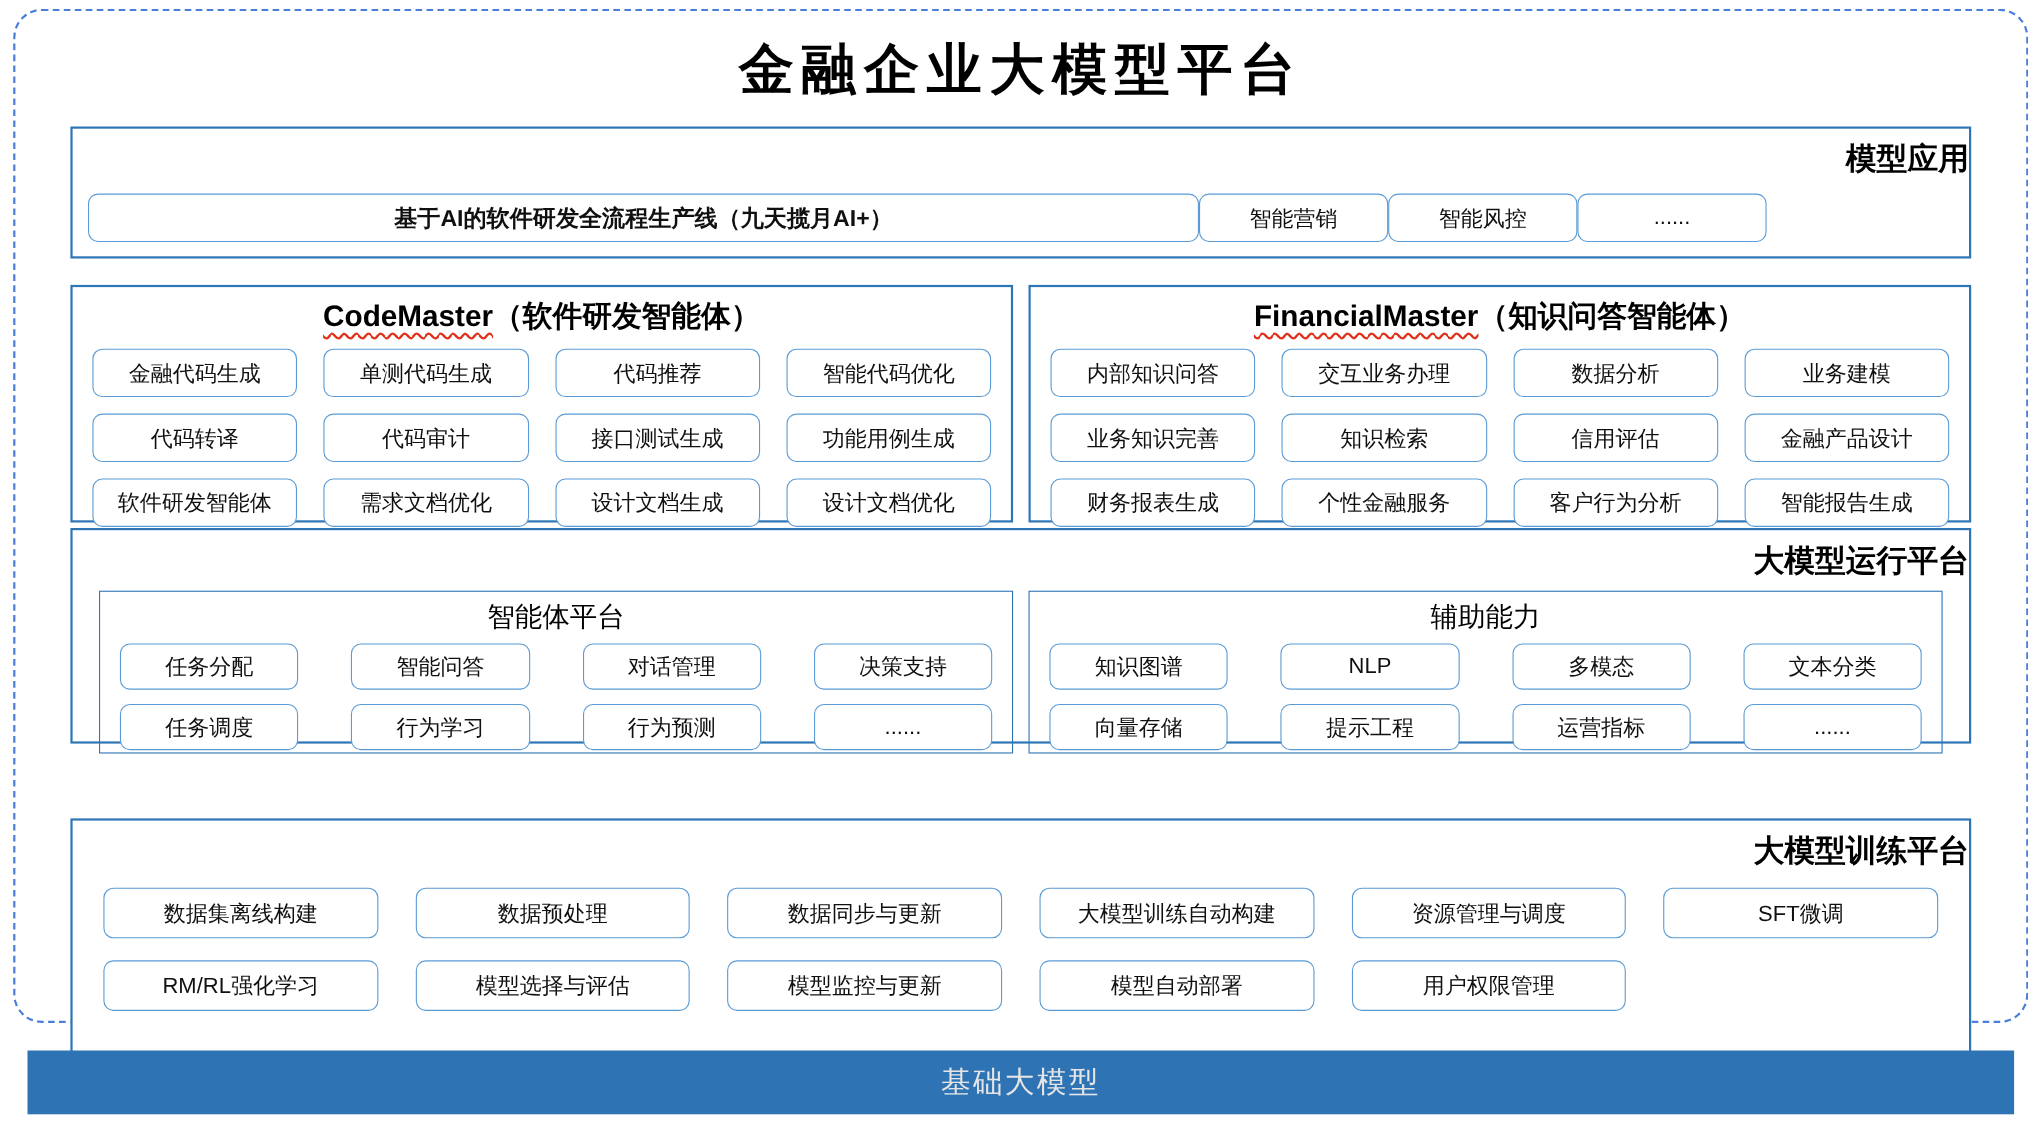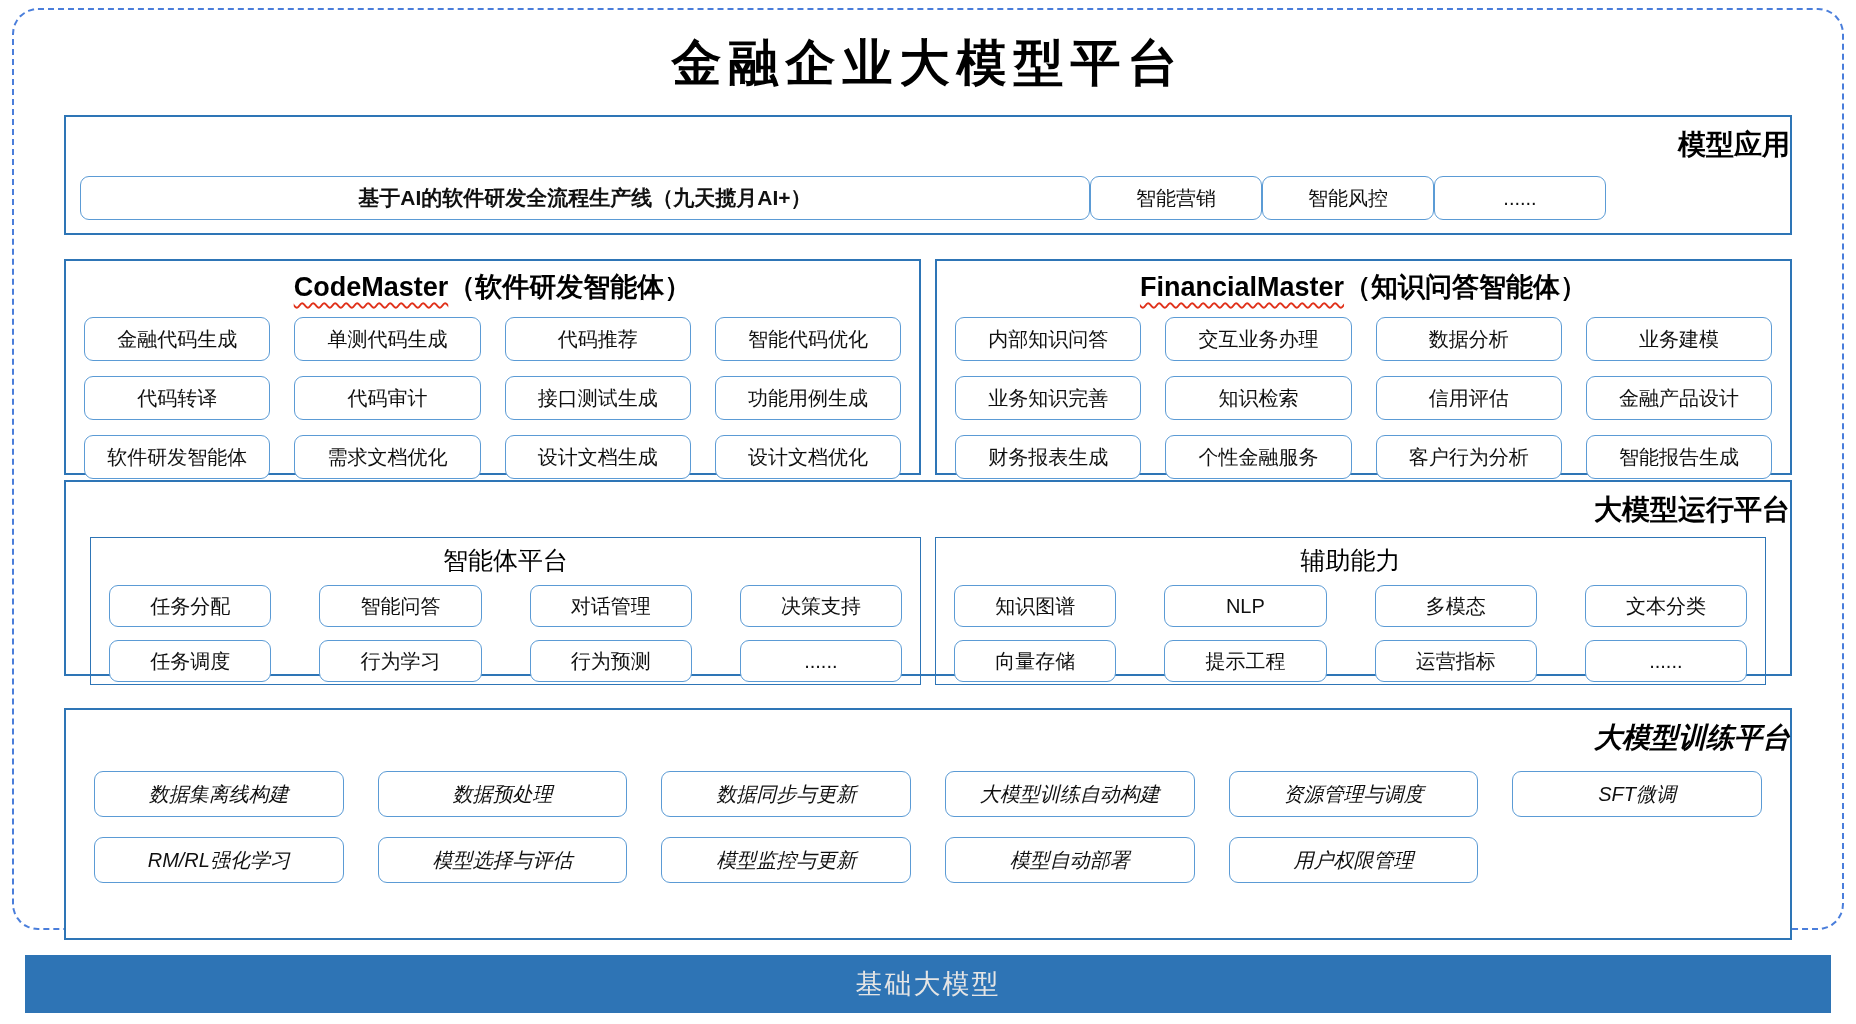--- a/index.html
+++ b/index.html
@@ -60,21 +60,21 @@
   .runtime-row { display: flex; gap: 14px; padding: 8px 24px 0 24px; }
   .inner-box { flex: 1; border: 1.5px solid #2e75b6; height: 148px; }
   .inner-title { text-align: center; font-size: 25px; font-weight: normal; padding-top: 6px; color: #000; }
   .inner-grid {
     display: grid; grid-template-columns: repeat(4, 1fr);
     column-gap: 48px; row-gap: 13px; padding: 8px 18px 0 18px;
   }
   .inner-grid .pill { height: 42px; }
 
   
-  .sec4 { margin-top: 32px; height: 232px; font-style: italic; }
+  .sec4 { margin-top: 68px; height: 232px; }
   .train-grid {
     display: grid; grid-template-columns: repeat(6, 1fr);
     column-gap: 34px; row-gap: 20px; padding: 14px 28px 0 28px;
   }
   .train-grid .pill { height: 46px; }
 
   
   .base-bar {
     position: absolute; left: 25px; right: 25px; bottom: 11px; height: 58px;
     background: #2e74b5; color: #e5e5e5; display: flex; align-items: center; justify-content: center;

